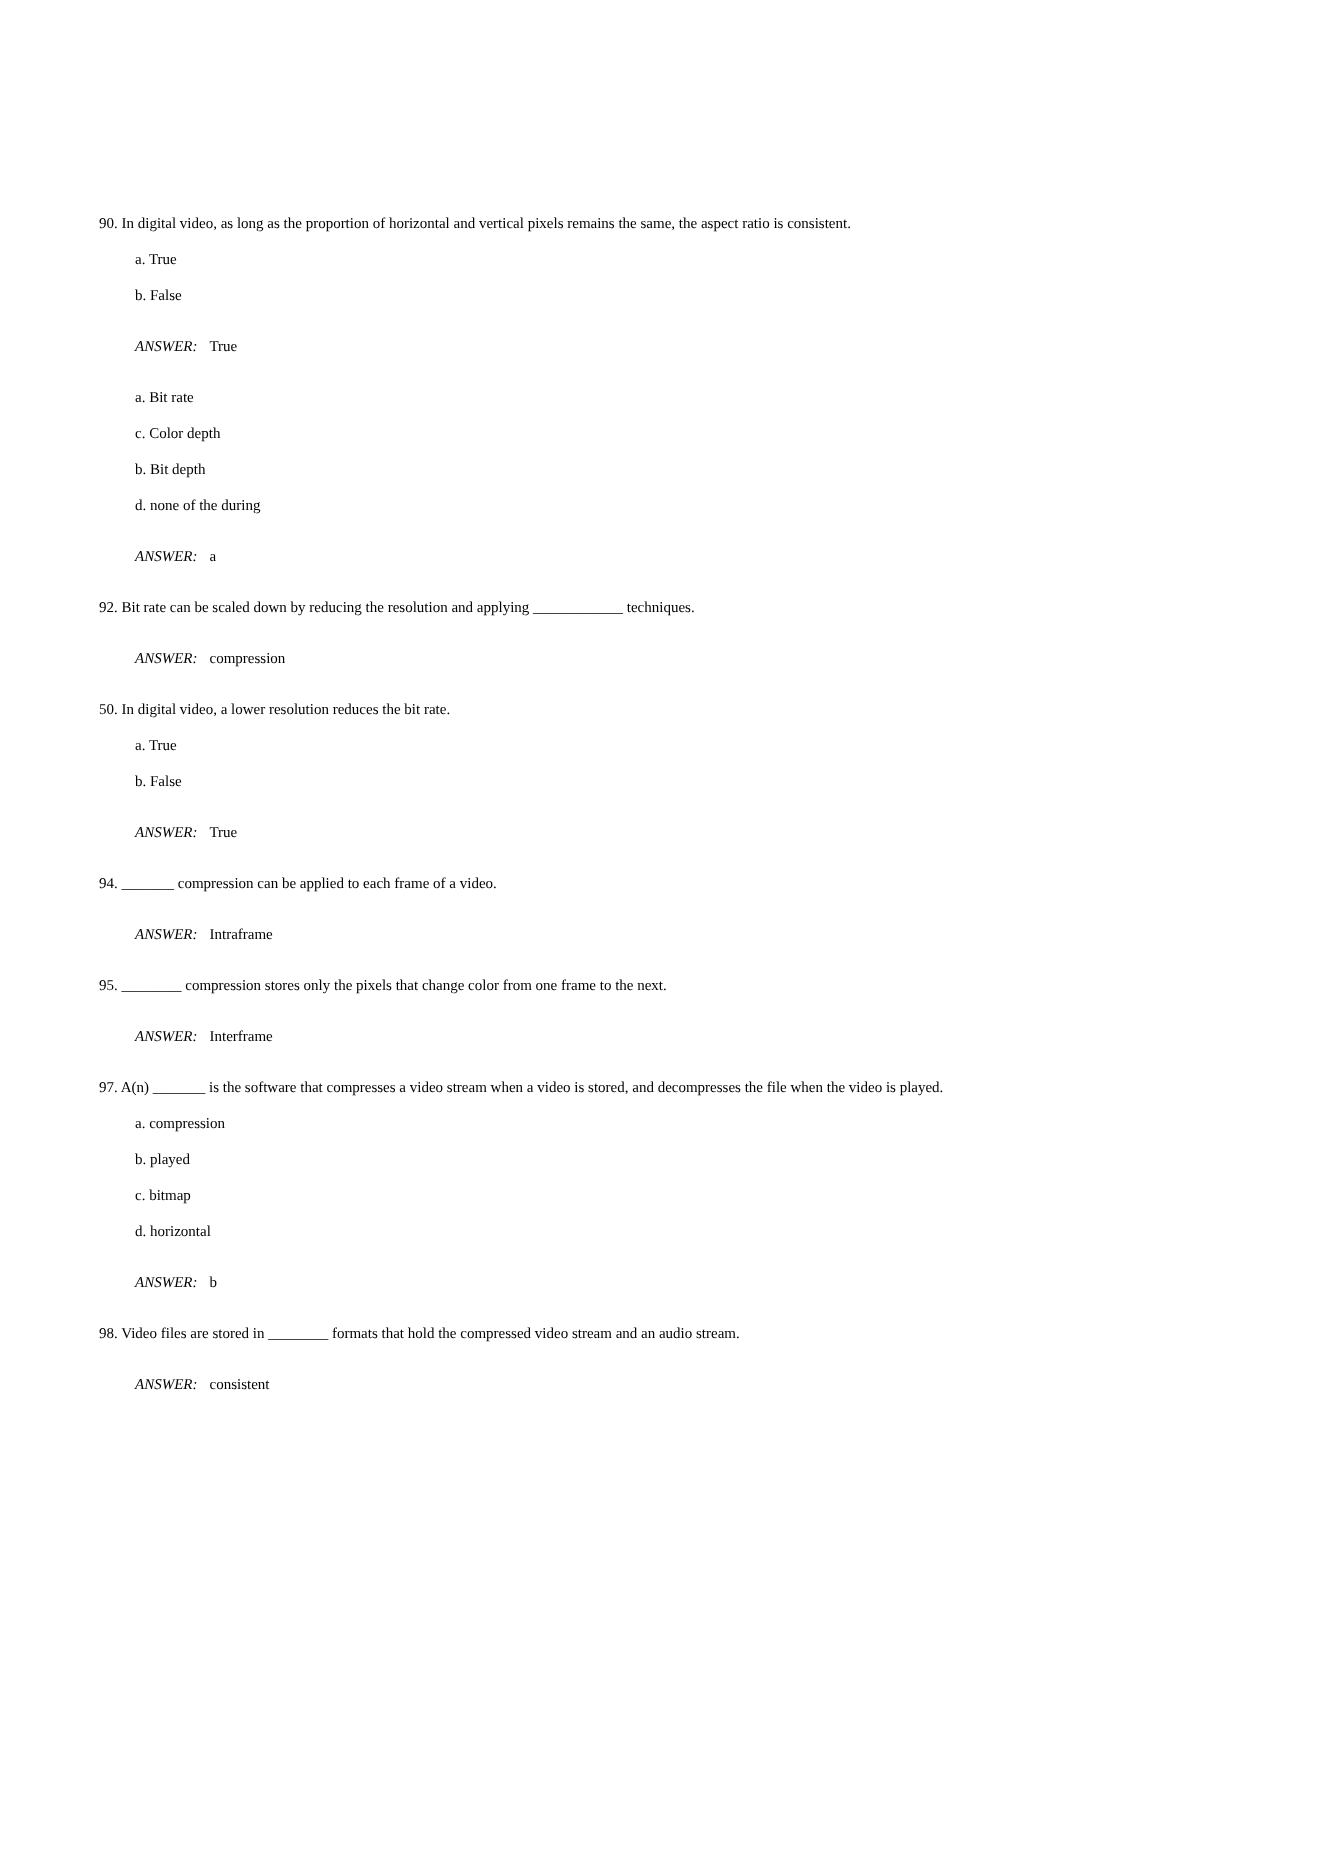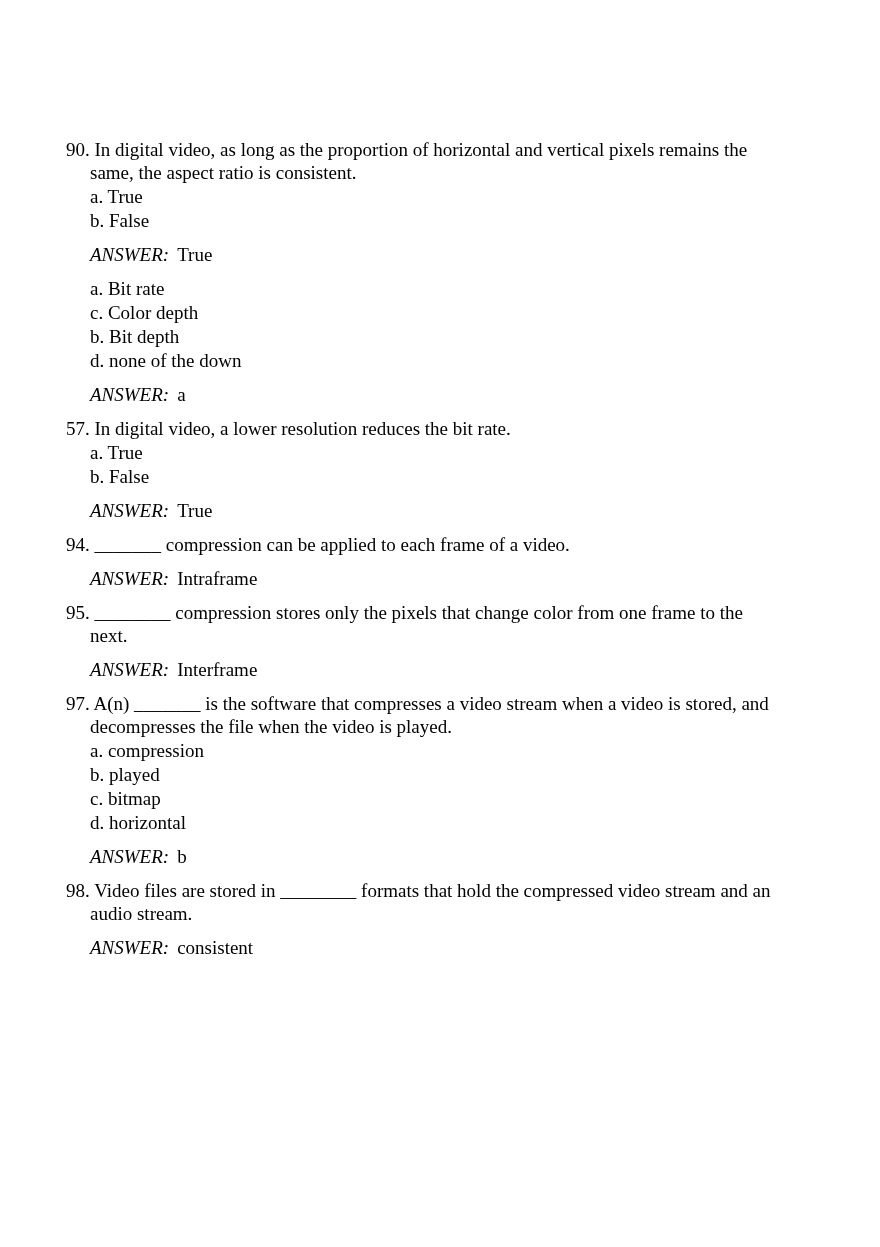--- a/index.html
+++ b/index.html
@@ -8,21 +8,21 @@
     background: #ffffff;
   }
   .page {
     position: relative;
     width: 880px;
     height: 1247px;
     background: #ffffff;
     box-sizing: border-box;
     padding: 138px 98px 40px 66px;
     font-family: "Liberation Serif", "DejaVu Serif", serif;
-    font-size: 19px;
+    font-size: 10px;
     line-height: 23px;
     color: #000000;
     overflow: hidden;
   }
   .question-block {
     margin: 0;
   }
   .q-line {
     padding-left: 24px;
     text-indent: -24px;
@@ -64,30 +64,39 @@
     <div class="option">b. False</div>
     <div class="answer-line">
       <span class="answer-label">ANSWER:</span><span class="answer-value">True</span>
     </div>
   </div>
 
   <div class="question-block">
     <div class="option">a. Bit rate</div>
     <div class="option">c. Color depth</div>
     <div class="option">b. Bit depth</div>
-    <div class="option">d. none of the down</div>
+    <div class="option">d. none of the during</div>
     <div class="answer-line">
       <span class="answer-label">ANSWER:</span><span class="answer-value">a</span>
     </div>
   </div>
 
+  <div class="question-block">
+    <div class="q-line">
+      <span class="q-num">92. </span>
+      <span class="q-text">Bit rate can be scaled down by reducing the resolution and applying ____________ techniques.</span>
+    </div>
+    <div class="answer-line">
+      <span class="answer-label">ANSWER:</span><span class="answer-value">compression</span>
+    </div>
+  </div>
 
   <div class="question-block">
     <div class="q-line">
-      <span class="q-num">57. </span>
+      <span class="q-num">50. </span>
       <span class="q-text">In digital video, a lower resolution reduces the bit rate.</span>
     </div>
     <div class="option">a. True</div>
     <div class="option">b. False</div>
     <div class="answer-line">
       <span class="answer-label">ANSWER:</span><span class="answer-value">True</span>
     </div>
   </div>
 
   <div class="question-block">

